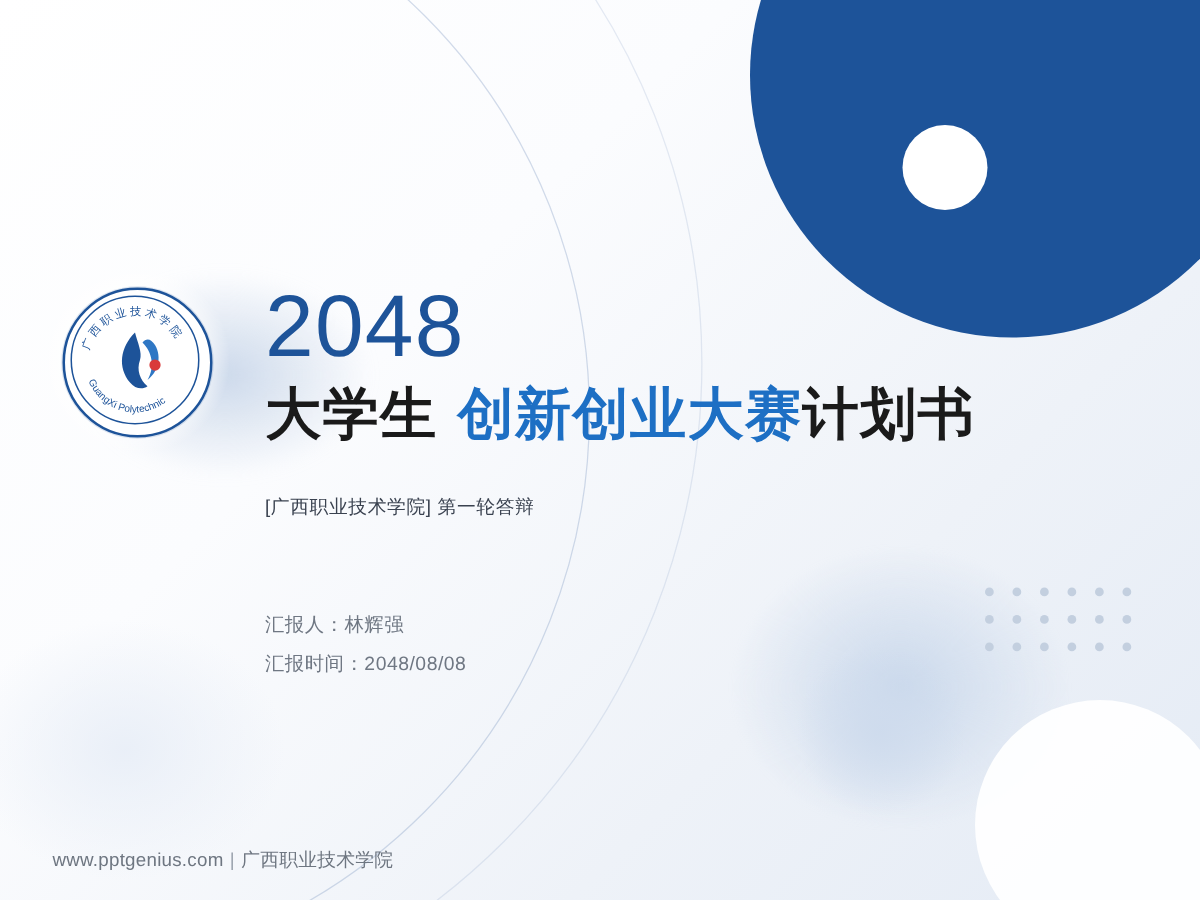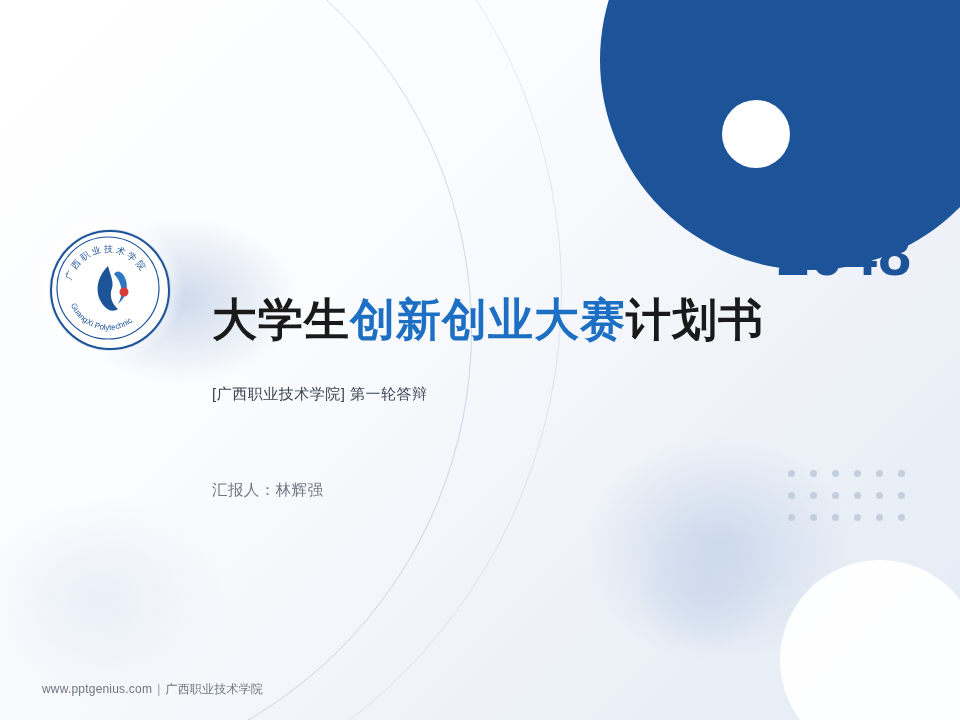--- a/index.html
+++ b/index.html
@@ -146,59 +146,58 @@
   .logo-circle svg { display: block; }
 
   
   .title-area {
     position: absolute;
     left: 212px;
     top: 226px;
     width: 700px;
   }
   .year {
-    font-size: 59px;
-    font-weight: bold;
+    font-size: 70px;
+    font-weight: normal;
     color: #1d5399;
     letter-spacing: 1px;
     line-height: 1;
     margin: 0;
     font-family: "Liberation Sans", "DejaVu Sans", sans-serif;
-    text-align: right;
   }
   .main-title {
     margin: 10px 0 0 0;
     font-size: 45px;
     font-weight: bold;
     line-height: 1.12;
     color: #1a1a1a;
     letter-spacing: 1px;
     white-space: nowrap;
   }
-  .main-title .hl { color: #1d6fc4; }
+  .main-title .hl { color: #1d6fc4; margin-left: 16px; }
   .subtitle {
     margin: 40px 0 0 0;
     font-size: 15px;
     color: #3a4250;
     letter-spacing: 0.5px;
   }
   .meta {
     margin-top: 70px;
     color: #6f7783;
     font-size: 15.5px;
     line-height: 2.0;
     letter-spacing: 0.4px;
   }
 
   
   .footer {
     position: absolute;
     left: 42px;
     bottom: 22px;
-    font-size: 12px;
+    font-size: 15px;
     color: #6e7681;
     letter-spacing: 0.2px;
   }
   .footer .sep { margin: 0 5px; color: #9aa2ad; }
 </style>
 </head>
 <body>
 
 <div id="slide">
 
@@ -257,20 +256,21 @@
   </div>
 
   <div class="title-area">
     <div class="year">2048</div>
     <div class="main-title">
       <span>大学生</span><span class="hl">创新创业大赛</span><span>计划书</span>
     </div>
     <div class="subtitle">[广西职业技术学院] 第一轮答辩</div>
     <div class="meta">
       <div>汇报人：林辉强</div>
+      <div>汇报时间：2048/08/08</div>
     </div>
   </div>
 
   <div class="footer">
     <span>www.pptgenius.com</span><span class="sep">|</span><span>广西职业技术学院</span>
   </div>
 
 </div>
 
 </body></html>

